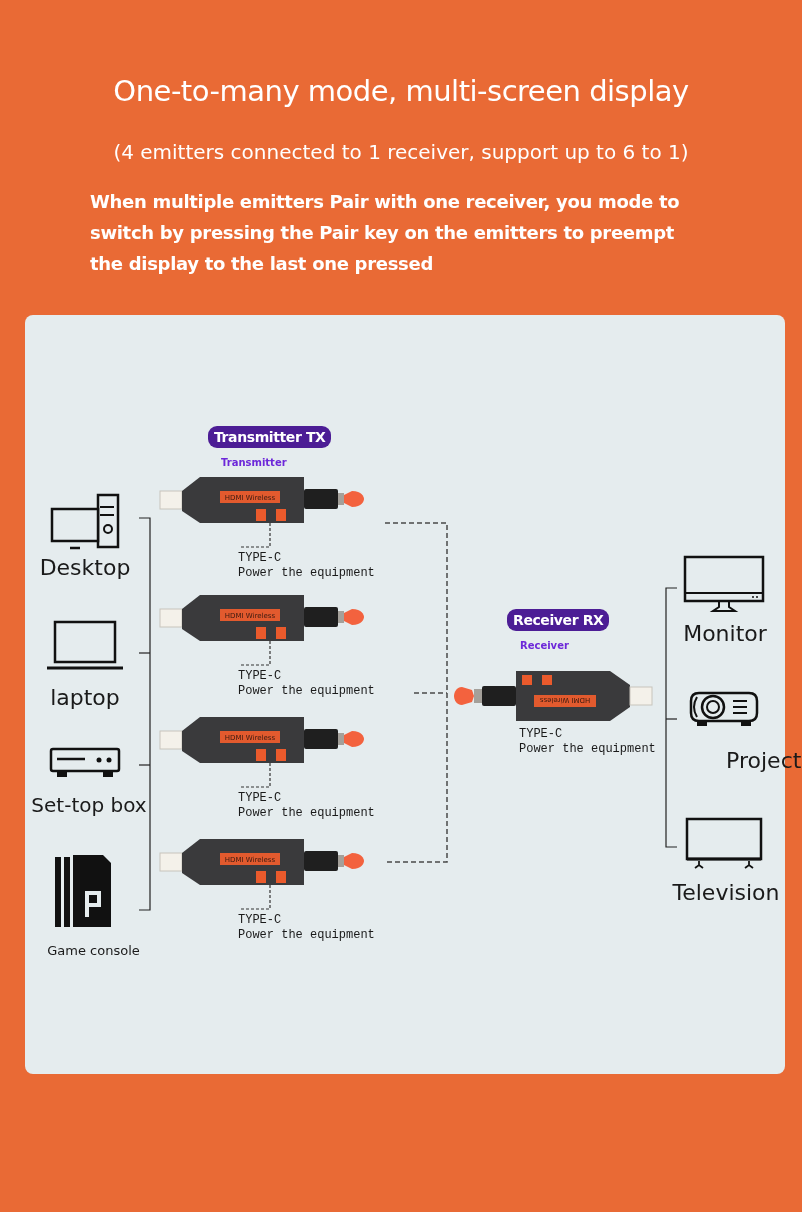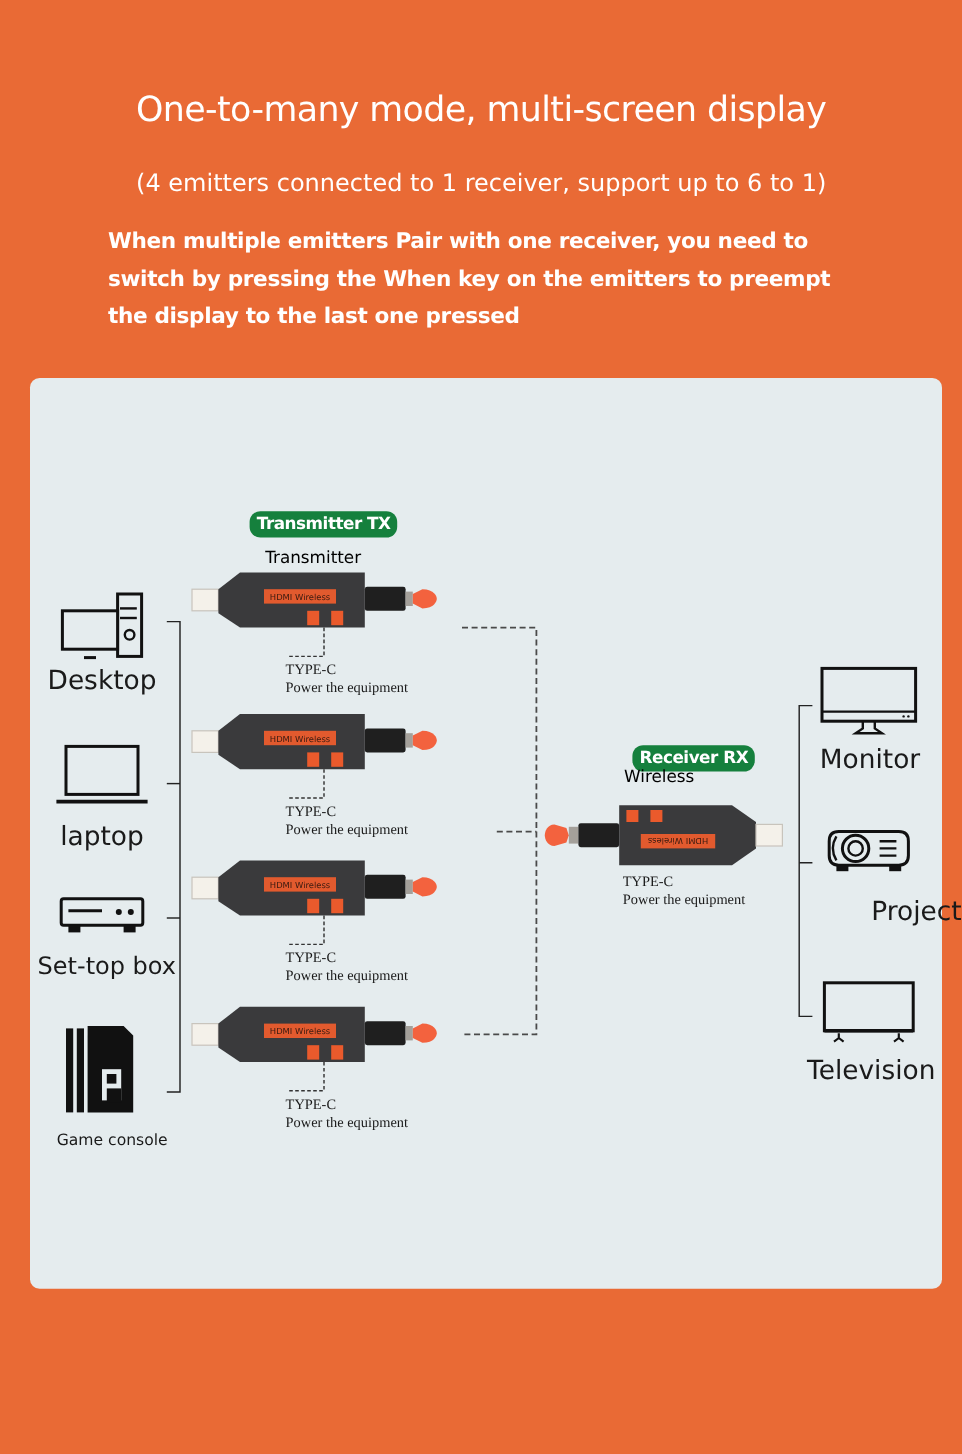--- a/index.html
+++ b/index.html
@@ -1,34 +1,34 @@
 <!DOCTYPE html>
 <html><head>
 <meta charset="utf-8">
 <style>
   html,body{margin:0;padding:0;}
   body{width:802px;height:1212px;background:#e96a35;position:relative;overflow:hidden;font-family:"Liberation Sans",sans-serif;}
   .title{position:absolute;left:0;top:74px;width:802px;text-align:center;color:#fff;font-size:29px;letter-spacing:-0.5px;font-family:"DejaVu Sans",sans-serif;font-weight:normal;}
   .subtitle{position:absolute;left:0;top:140px;width:802px;text-align:center;color:#fff;font-size:20px;font-family:"DejaVu Sans",sans-serif;}
   .desc{position:absolute;left:90px;top:186px;width:620px;color:#fff;font-size:18px;line-height:31px;font-family:"DejaVu Sans",sans-serif;font-weight:bold;letter-spacing:-0.3px;}
   .card{position:absolute;left:25px;top:315px;width:760px;height:759px;background:#e5ecee;border-radius:8px;}
-  .badge{position:absolute;background:#15803d;color:#fff;font-weight:bold;font-size:14px;padding:3px 6px;border-radius:9px;font-family:"DejaVu Sans",sans-serif;letter-spacing:-0.4px;}
-  .lbl{position:absolute;color:#000000;font-weight:normal;font-size:14px;font-family:"DejaVu Sans",sans-serif;}
+  .badge{position:absolute;background:#4c1d95;color:#fff;font-weight:bold;font-size:14px;padding:3px 6px;border-radius:9px;font-family:"DejaVu Sans",sans-serif;letter-spacing:-0.4px;}
+  .lbl{position:absolute;color:#6d28d9;font-weight:bold;font-size:10px;font-family:"DejaVu Sans",sans-serif;}
   .dev-label{position:absolute;color:#1a1a1a;font-size:22px;font-family:"DejaVu Sans",sans-serif;text-align:center;}
-  .small{position:absolute;color:#1a1a1a;font-size:12px;line-height:15px;font-family:Liberation Serif, serif;}
+  .small{position:absolute;color:#1a1a1a;font-size:12px;line-height:15px;font-family:Liberation Mono, monospace;}
   .icon{position:absolute;}
   .device{position:absolute;}
   svg{overflow:visible;}
 </style>
 </head>
 <body>
 
 <div class="title">One-to-many mode, multi-screen display</div>
 <div class="subtitle">(4 emitters connected to 1 receiver, support up to 6 to 1)</div>
-<div class="desc">When multiple emitters Pair with one receiver, you need to switch by pressing the When key on the emitters to preempt the display to the last one pressed</div>
+<div class="desc">When multiple emitters Pair with one receiver, you mode to switch by pressing the Pair key on the emitters to preempt the display to the last one pressed</div>
 
 <div class="card">
 
   <svg class="icon" style="left:25px;top:178px" width="70" height="58" viewBox="0 0 70 58">
     <rect x="48" y="2" width="20" height="52" fill="none" stroke="#111" stroke-width="2.5"></rect>
     <line x1="50" y1="14" x2="64" y2="14" stroke="#111" stroke-width="2"></line>
     <line x1="50" y1="22" x2="64" y2="22" stroke="#111" stroke-width="2"></line>
     <circle cx="58" cy="36" r="4" fill="none" stroke="#111" stroke-width="2"></circle>
     <rect x="2" y="16" width="46" height="32" fill="#e5ecee" stroke="#111" stroke-width="2.5"></rect>
     <line x1="20" y1="55" x2="30" y2="55" stroke="#111" stroke-width="2.5"></line>
@@ -151,22 +151,22 @@
       <div class="port-desc">Power the equipment</div>
     </div>
   </div>
     </div>
 
   <svg class="icon" style="left:355px;top:200px" width="80" height="360">
     <polyline points="5,8 67,8 67,347 5,347" fill="none" stroke="#4a4a4a" stroke-width="1.5" stroke-dasharray="5,3"></polyline>
     <line x1="34" y1="178" x2="67" y2="178" stroke="#4a4a4a" stroke-width="1.5" stroke-dasharray="5,3"></line>
   </svg>
 
-  <div class="badge" style="left:482px;top:306px;margin-left:20px;">Receiver RX</div>
-  <div class="lbl" style="left:495px;top:325px;">Wireless</div>
+  <div class="badge" style="left:482px;top:294px;">Receiver RX</div>
+  <div class="lbl" style="left:495px;top:325px;">Receiver</div>
   <svg class="device" style="left:427px;top:354px" width="210" height="54" viewBox="0 0 210 54">
     <path d="M10 18 C4 18 2 24 2 27 C2 30 4 36 10 36 L20 33 L22 27 L20 21 Z" fill="#f3623e"></path>
     <rect x="22" y="20" width="8" height="14" fill="#a4a09a"></rect>
     <rect x="30" y="17" width="34" height="20" rx="2" fill="#1f1f1f"></rect>
     <path d="M64 2 L158 2 L178 16 L178 38 L158 52 L64 52 Z" fill="#3a3a3c"></path>
     <rect x="178" y="18" width="22" height="18" fill="#f4f1ea" stroke="#c8c4bc" stroke-width="1"></rect>
     <rect x="70" y="6" width="10" height="10" fill="#ea5a2c"></rect>
     <rect x="90" y="6" width="10" height="10" fill="#ea5a2c"></rect>
     <rect x="82" y="26" width="62" height="12" fill="#e25a2e"></rect>
     <text x="113" y="35" font-size="7" fill="#3a1a10" text-anchor="middle" font-family="DejaVu Sans, sans-serif" transform="rotate(180 113 32)">HDMI Wireless</text>

